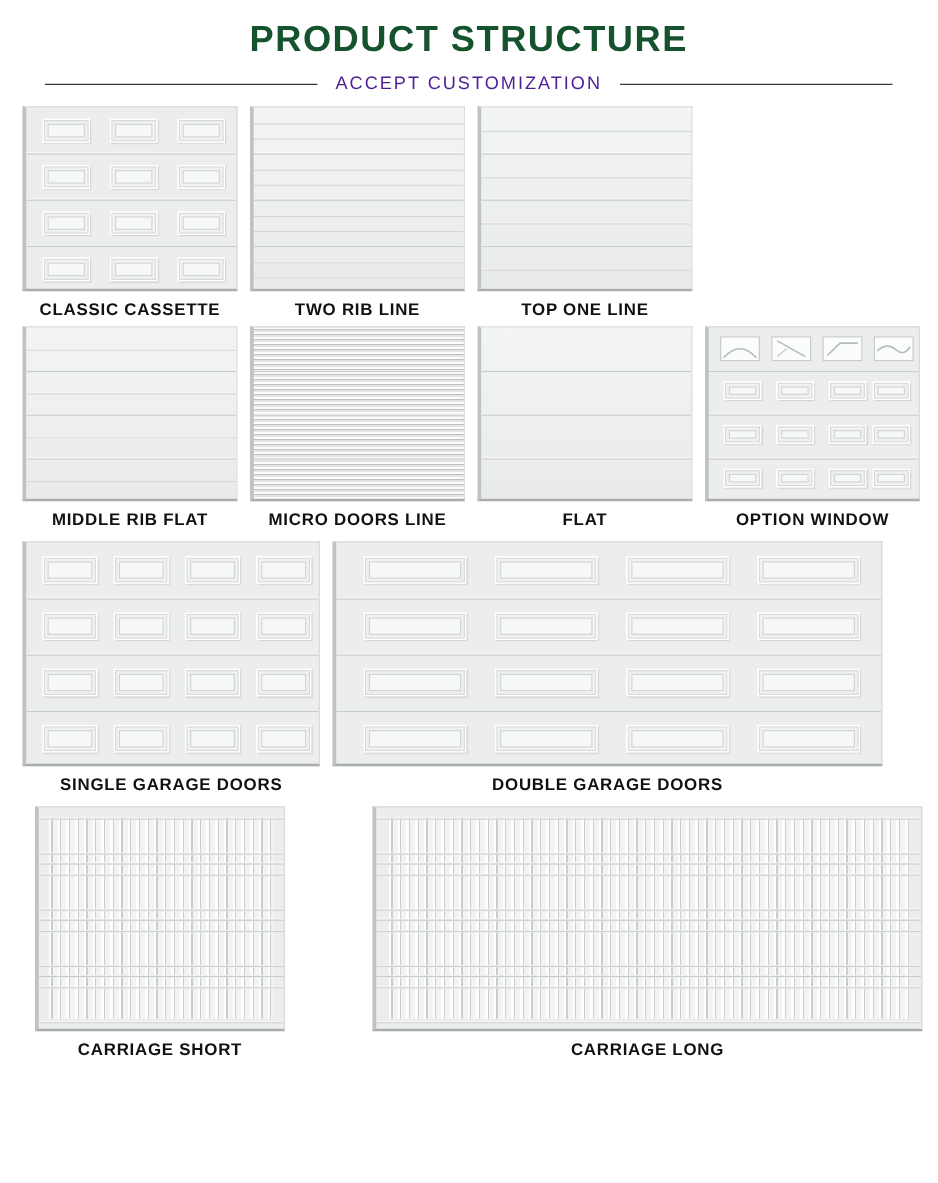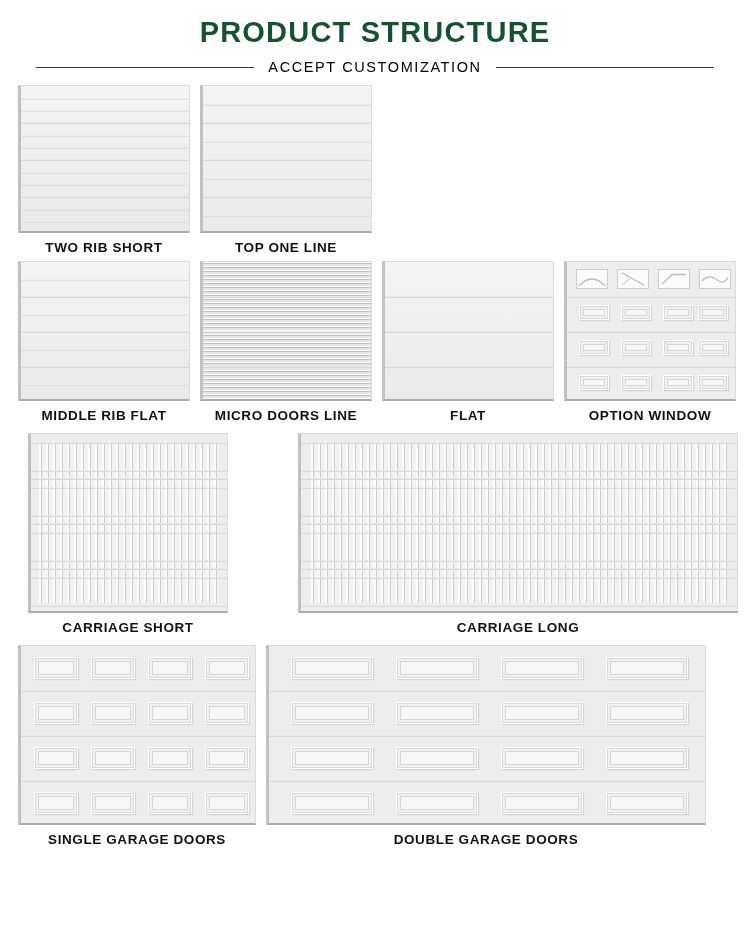--- a/index.html
+++ b/index.html
@@ -45,21 +45,21 @@
   }
   .rule {
     height: 1px;
     background: #3a3a3a;
     flex: 1 1 auto;
     max-width: 218px;
   }
   .subtitle {
     font-size: 14.5px;
     letter-spacing: 1.6px;
-    color: #000000;
+    color: #4c1d95;
     padding: 0 14px;
     white-space: nowrap;
   }
 
   
   .row {
     display: flex;
     gap: 10px;
     margin-top: 6px;
   }
@@ -166,37 +166,57 @@
     <h1 class="title">PRODUCT STRUCTURE</h1>
     <div class="subtitle-row">
       <div class="rule"></div>
       <div class="subtitle">ACCEPT CUSTOMIZATION</div>
       <div class="rule"></div>
     </div>
   </div>
 
   <div class="row">
 
+    <div class="cell">
+      <div class="door" style="width:172px;height:148px;">
+        <div class="hsec" style="top:36px"></div>
+        <div class="hsec" style="top:73px"></div>
+        <div class="hsec" style="top:110px"></div>
+        <div class="pan" style="left:13px;top:9px;width:38px;height:19px"></div>
+        <div class="pan" style="left:67px;top:9px;width:38px;height:19px"></div>
+        <div class="pan" style="left:121px;top:9px;width:38px;height:19px"></div>
+        <div class="pan" style="left:13px;top:46px;width:38px;height:19px"></div>
+        <div class="pan" style="left:67px;top:46px;width:38px;height:19px"></div>
+        <div class="pan" style="left:121px;top:46px;width:38px;height:19px"></div>
+        <div class="pan" style="left:13px;top:83px;width:38px;height:19px"></div>
+        <div class="pan" style="left:67px;top:83px;width:38px;height:19px"></div>
+        <div class="pan" style="left:121px;top:83px;width:38px;height:19px"></div>
+        <div class="pan" style="left:13px;top:120px;width:38px;height:19px"></div>
+        <div class="pan" style="left:67px;top:120px;width:38px;height:19px"></div>
+        <div class="pan" style="left:121px;top:120px;width:38px;height:19px"></div>
+      </div>
+      <div class="caption">CLASSIC CASSETTE</div>
+    </div>
 
 
     <div class="cell">
       <div class="door plain" style="width:172px;height:148px;">
         <div class="hsec" style="top:36px"></div>
         <div class="hsec" style="top:73px"></div>
         <div class="hsec" style="top:110px"></div>
         <div class="hsec" style="top:12px;opacity:.7"></div>
         <div class="hsec" style="top:24px;opacity:.7"></div>
         <div class="hsec" style="top:49px;opacity:.7"></div>
         <div class="hsec" style="top:61px;opacity:.7"></div>
         <div class="hsec" style="top:86px;opacity:.7"></div>
         <div class="hsec" style="top:98px;opacity:.7"></div>
         <div class="hsec" style="top:123px;opacity:.7"></div>
         <div class="hsec" style="top:135px;opacity:.7"></div>
       </div>
-      <div class="caption">TWO RIB SHORT</div>
+      <div class="caption">TWO RIB LINE</div>
     </div>
 
     <div class="cell">
       <div class="door plain" style="width:172px;height:148px;">
         <div class="hsec" style="top:36px"></div>
         <div class="hsec" style="top:73px"></div>
         <div class="hsec" style="top:110px"></div>
         <div class="hsec" style="top:18px;opacity:.7"></div>
         <div class="hsec" style="top:55px;opacity:.7"></div>
         <div class="hsec" style="top:92px;opacity:.7"></div>
@@ -280,59 +300,20 @@
         <div class="pan" style="left:54px;top:113px;width:30px;height:15px"></div>
         <div class="pan" style="left:96px;top:113px;width:30px;height:15px"></div>
         <div class="pan" style="left:131px;top:113px;width:30px;height:15px"></div>
       </div>
       <div class="caption">OPTION WINDOW</div>
     </div>
   </div>
 
   <div class="row" style="margin-top:10px;">
 
-    <div class="cell" style="margin-left:10px;">
-      <div class="door" style="width:200px;height:180px;">
-        <div class="ribs vert" style="left:8px;right:8px;top:8px;bottom:8px;"></div>
-        <div class="hsec" style="top:44px"></div>
-        <div class="hsec" style="top:89px"></div>
-        <div class="hsec" style="top:134px"></div>
-        <div class="hsec" style="top:8px;opacity:.85"></div>
-        <div class="hsec" style="top:36px;opacity:.85"></div>
-        <div class="hsec" style="top:53px;opacity:.85"></div>
-        <div class="hsec" style="top:81px;opacity:.85"></div>
-        <div class="hsec" style="top:98px;opacity:.85"></div>
-        <div class="hsec" style="top:126px;opacity:.85"></div>
-        <div class="hsec" style="top:143px;opacity:.85"></div>
-        <div class="hsec" style="top:171px;opacity:.85"></div>
-      </div>
-      <div class="caption">CARRIAGE SHORT</div>
-    </div>
-
-    <div class="cell" style="margin-left:60px;">
-      <div class="door" style="width:440px;height:180px;">
-        <div class="ribs vert" style="left:10px;right:10px;top:8px;bottom:8px;"></div>
-        <div class="hsec" style="top:44px"></div>
-        <div class="hsec" style="top:89px"></div>
-        <div class="hsec" style="top:134px"></div>
-        <div class="hsec" style="top:8px;opacity:.85"></div>
-        <div class="hsec" style="top:36px;opacity:.85"></div>
-        <div class="hsec" style="top:53px;opacity:.85"></div>
-        <div class="hsec" style="top:81px;opacity:.85"></div>
-        <div class="hsec" style="top:98px;opacity:.85"></div>
-        <div class="hsec" style="top:126px;opacity:.85"></div>
-        <div class="hsec" style="top:143px;opacity:.85"></div>
-        <div class="hsec" style="top:171px;opacity:.85"></div>
-      </div>
-      <div class="caption">CARRIAGE LONG</div>
-    </div>
-  </div>
-
-  <div class="row" style="margin-top:10px;">
-
     <div class="cell">
       <div class="door" style="width:238px;height:180px;">
         <div class="hsec" style="top:44px"></div>
         <div class="hsec" style="top:89px"></div>
         <div class="hsec" style="top:134px"></div>
         <div class="pan" style="left:13px;top:11px;width:44px;height:22px"></div>
         <div class="pan" style="left:70px;top:11px;width:44px;height:22px"></div>
         <div class="pan" style="left:127px;top:11px;width:44px;height:22px"></div>
         <div class="pan" style="left:184px;top:11px;width:44px;height:22px"></div>
         <div class="pan" style="left:13px;top:56px;width:44px;height:22px"></div>
@@ -370,13 +351,52 @@
         <div class="pan" style="left:337px;top:101px;width:82px;height:22px"></div>
         <div class="pan" style="left:22px;top:146px;width:82px;height:22px"></div>
         <div class="pan" style="left:127px;top:146px;width:82px;height:22px"></div>
         <div class="pan" style="left:232px;top:146px;width:82px;height:22px"></div>
         <div class="pan" style="left:337px;top:146px;width:82px;height:22px"></div>
       </div>
       <div class="caption">DOUBLE GARAGE DOORS</div>
     </div>
   </div>
 
+  <div class="row" style="margin-top:10px;">
+
+    <div class="cell" style="margin-left:10px;">
+      <div class="door" style="width:200px;height:180px;">
+        <div class="ribs vert" style="left:8px;right:8px;top:8px;bottom:8px;"></div>
+        <div class="hsec" style="top:44px"></div>
+        <div class="hsec" style="top:89px"></div>
+        <div class="hsec" style="top:134px"></div>
+        <div class="hsec" style="top:8px;opacity:.85"></div>
+        <div class="hsec" style="top:36px;opacity:.85"></div>
+        <div class="hsec" style="top:53px;opacity:.85"></div>
+        <div class="hsec" style="top:81px;opacity:.85"></div>
+        <div class="hsec" style="top:98px;opacity:.85"></div>
+        <div class="hsec" style="top:126px;opacity:.85"></div>
+        <div class="hsec" style="top:143px;opacity:.85"></div>
+        <div class="hsec" style="top:171px;opacity:.85"></div>
+      </div>
+      <div class="caption">CARRIAGE SHORT</div>
+    </div>
+
+    <div class="cell" style="margin-left:60px;">
+      <div class="door" style="width:440px;height:180px;">
+        <div class="ribs vert" style="left:10px;right:10px;top:8px;bottom:8px;"></div>
+        <div class="hsec" style="top:44px"></div>
+        <div class="hsec" style="top:89px"></div>
+        <div class="hsec" style="top:134px"></div>
+        <div class="hsec" style="top:8px;opacity:.85"></div>
+        <div class="hsec" style="top:36px;opacity:.85"></div>
+        <div class="hsec" style="top:53px;opacity:.85"></div>
+        <div class="hsec" style="top:81px;opacity:.85"></div>
+        <div class="hsec" style="top:98px;opacity:.85"></div>
+        <div class="hsec" style="top:126px;opacity:.85"></div>
+        <div class="hsec" style="top:143px;opacity:.85"></div>
+        <div class="hsec" style="top:171px;opacity:.85"></div>
+      </div>
+      <div class="caption">CARRIAGE LONG</div>
+    </div>
+  </div>
+
 </div>
 
 </body></html>

